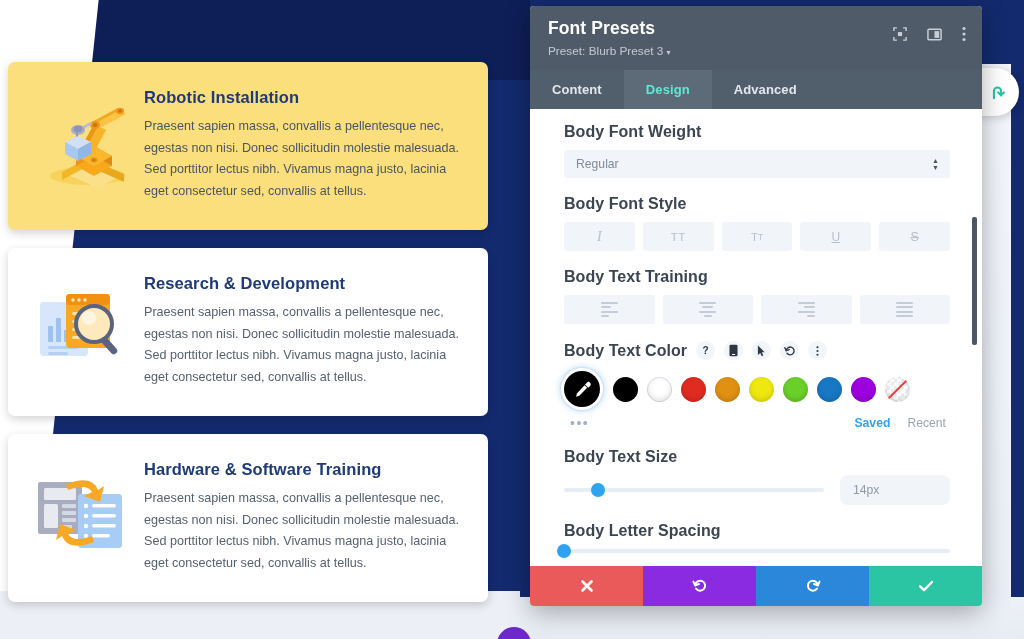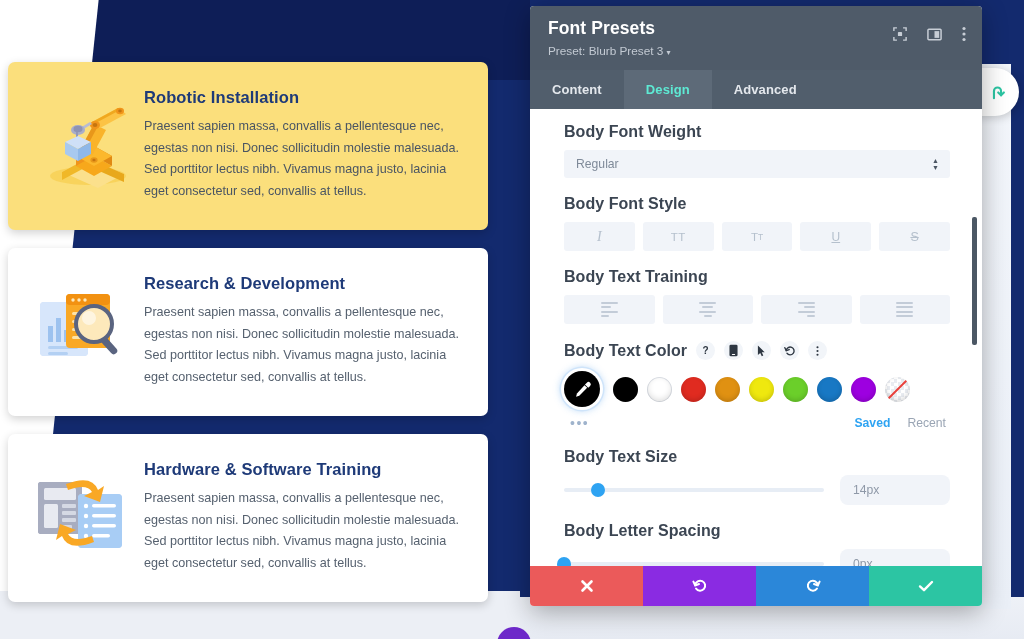--- a/index.html
+++ b/index.html
@@ -506,21 +506,20 @@
           <div class="slider-value">14px</div>
         </div>
       </div>
 
       <div class="field">
         <div class="field-label">Body Letter Spacing</div>
         <div class="slider-row">
           <div class="slider-track">
             <div class="slider-knob" id="knob-spacing" style="left: 0%;"></div>
           </div>
-          <div class="slider-value">0px</div>
         </div>
       </div>
 
     </div>
     <div id="panel-scrollbar"></div>
   </div>
 
   <div id="action-bar">
     <div class="action-btn" id="btn-close">
       <svg width="14" height="14" viewBox="0 0 14 14" stroke="#ffffff" stroke-width="2.6" stroke-linecap="round">

